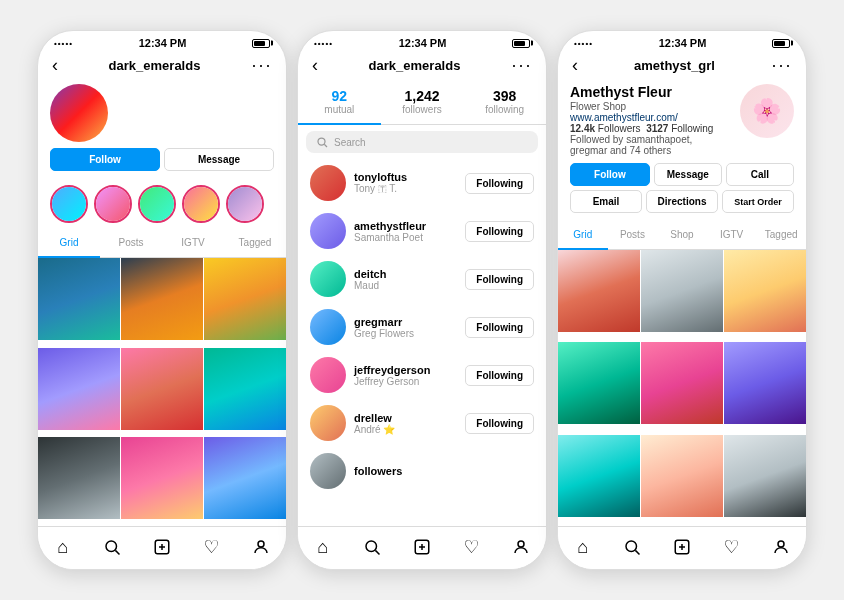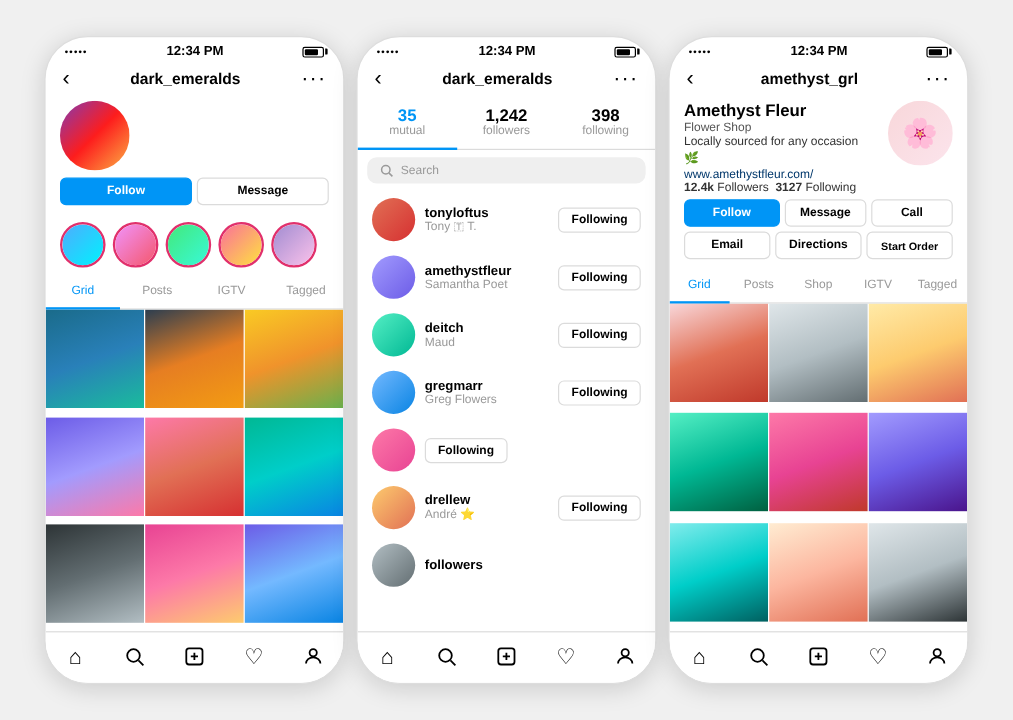--- a/index.html
+++ b/index.html
@@ -451,21 +451,21 @@
     </div>
 
     <div class="nav-bar">
       <span class="nav-back">‹</span>
       <span class="nav-title">dark_emeralds</span>
       <span class="nav-dots">···</span>
     </div>
 
     <div class="followers-stats">
       <div class="stat-col active">
-        <div class="stat-num">35</div>
+        <div class="stat-num">92</div>
         <div class="stat-label">mutual</div>
       </div>
       <div class="stat-col">
         <div class="stat-num">1,242</div>
         <div class="stat-label">followers</div>
       </div>
       <div class="stat-col">
         <div class="stat-num">398</div>
         <div class="stat-label">following</div>
       </div>
@@ -509,20 +509,24 @@
       <div class="follower-item">
         <div class="follower-avatar fa4"></div>
         <div class="follower-info">
           <div class="follower-username">gregmarr</div>
           <div class="follower-name">Greg Flowers</div>
         </div>
         <button class="following-btn">Following</button>
       </div>
       <div class="follower-item">
         <div class="follower-avatar fa5"></div>
+        <div class="follower-info">
+          <div class="follower-username">jeffreydgerson</div>
+          <div class="follower-name">Jeffrey Gerson</div>
+        </div>
         <button class="following-btn">Following</button>
       </div>
       <div class="follower-item">
         <div class="follower-avatar fa6"></div>
         <div class="follower-info">
           <div class="follower-username">drellew</div>
           <div class="follower-name">André ⭐</div>
         </div>
         <button class="following-btn">Following</button>
       </div>
@@ -576,23 +580,23 @@
       <span class="nav-back">‹</span>
       <span class="nav-title">amethyst_grl</span>
       <span class="nav-dots">···</span>
     </div>
 
     <div class="biz-header">
       <div class="biz-top">
         <div class="biz-info">
           <div class="biz-name">Amethyst Fleur</div>
           <div class="biz-type">Flower Shop</div>
-          <div class="biz-bio">Locally sourced for any occasion 🌿</div>
           <div class="biz-link">www.amethystfleur.com/</div>
           <div class="biz-stats"><strong>12.4k</strong> Followers &nbsp;<strong>3127</strong> Following</div>
+          <div class="biz-followed">Followed by samanthapoet, gregmar and 74 others</div>
         </div>
         <div class="profile-avatar" style="width:54px;height:54px;">
           <div class="avatar-flower">🌸</div>
         </div>
       </div>
 
       <div class="btn-row">
         <button class="btn btn-blue" style="flex:1.2">Follow</button>
         <button class="btn">Message</button>
         <button class="btn">Call</button>

